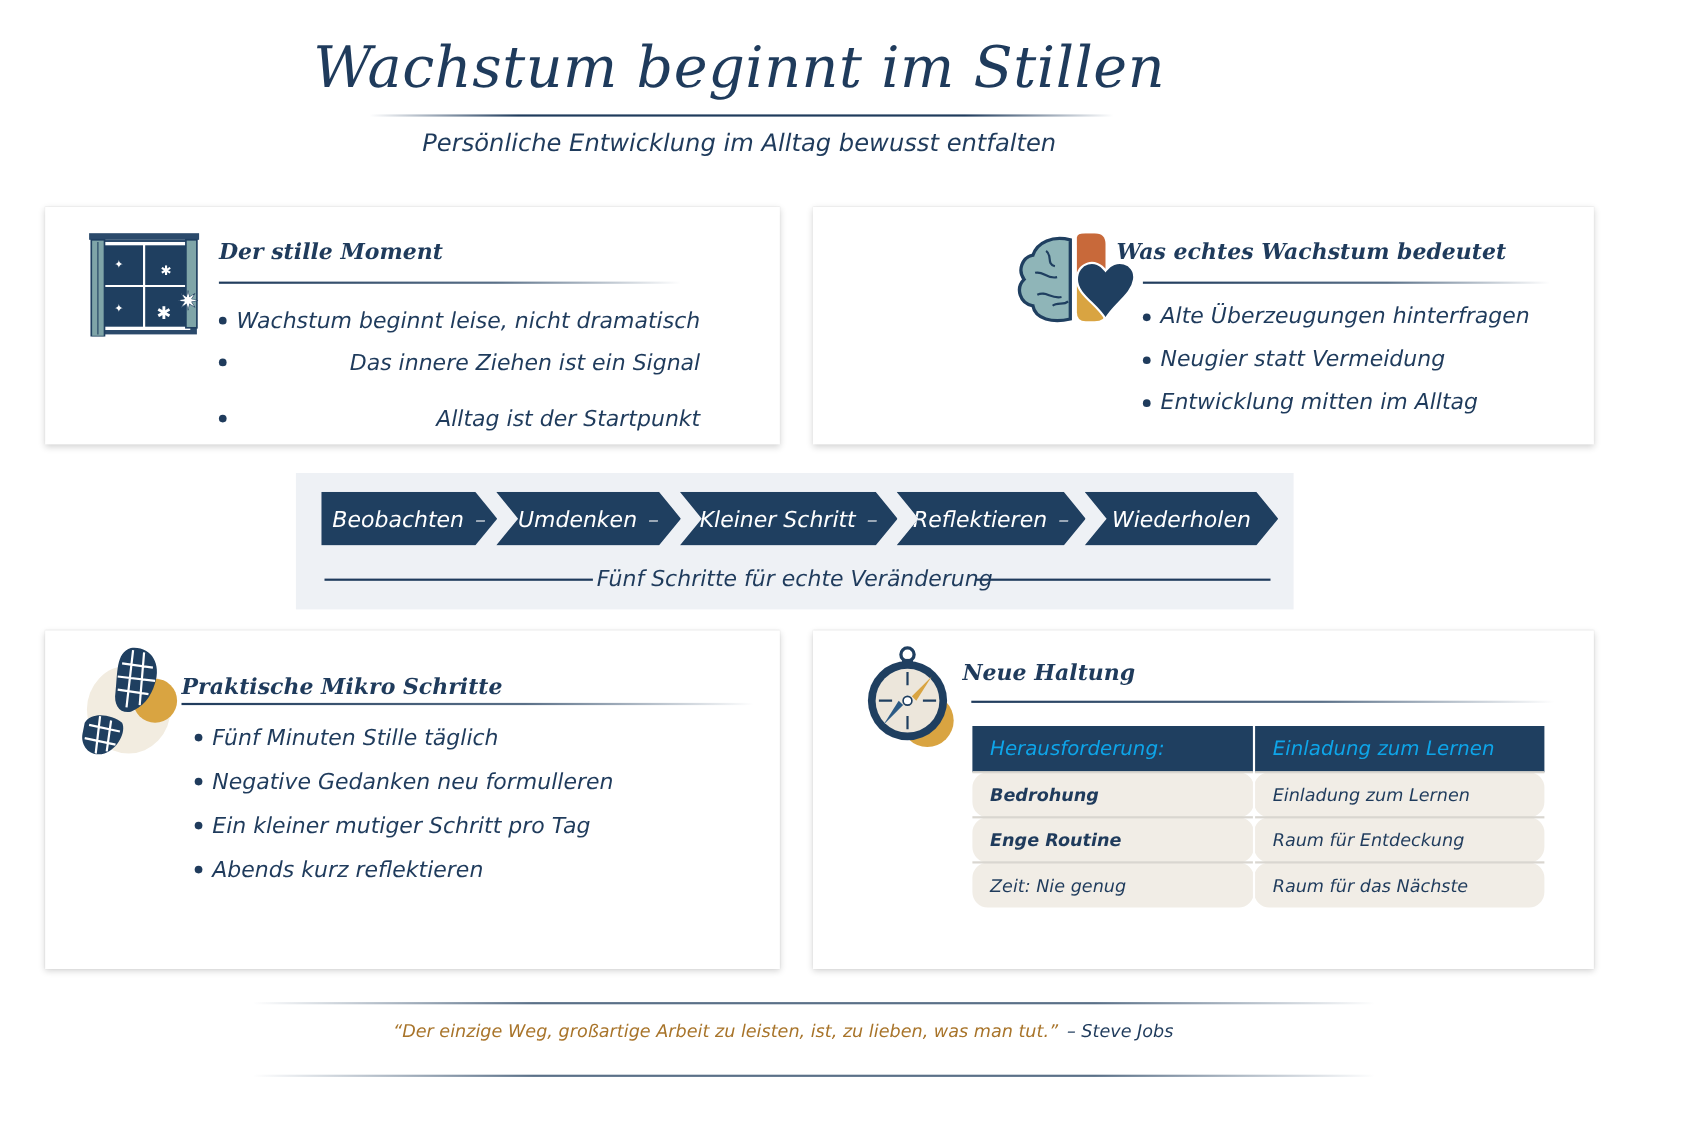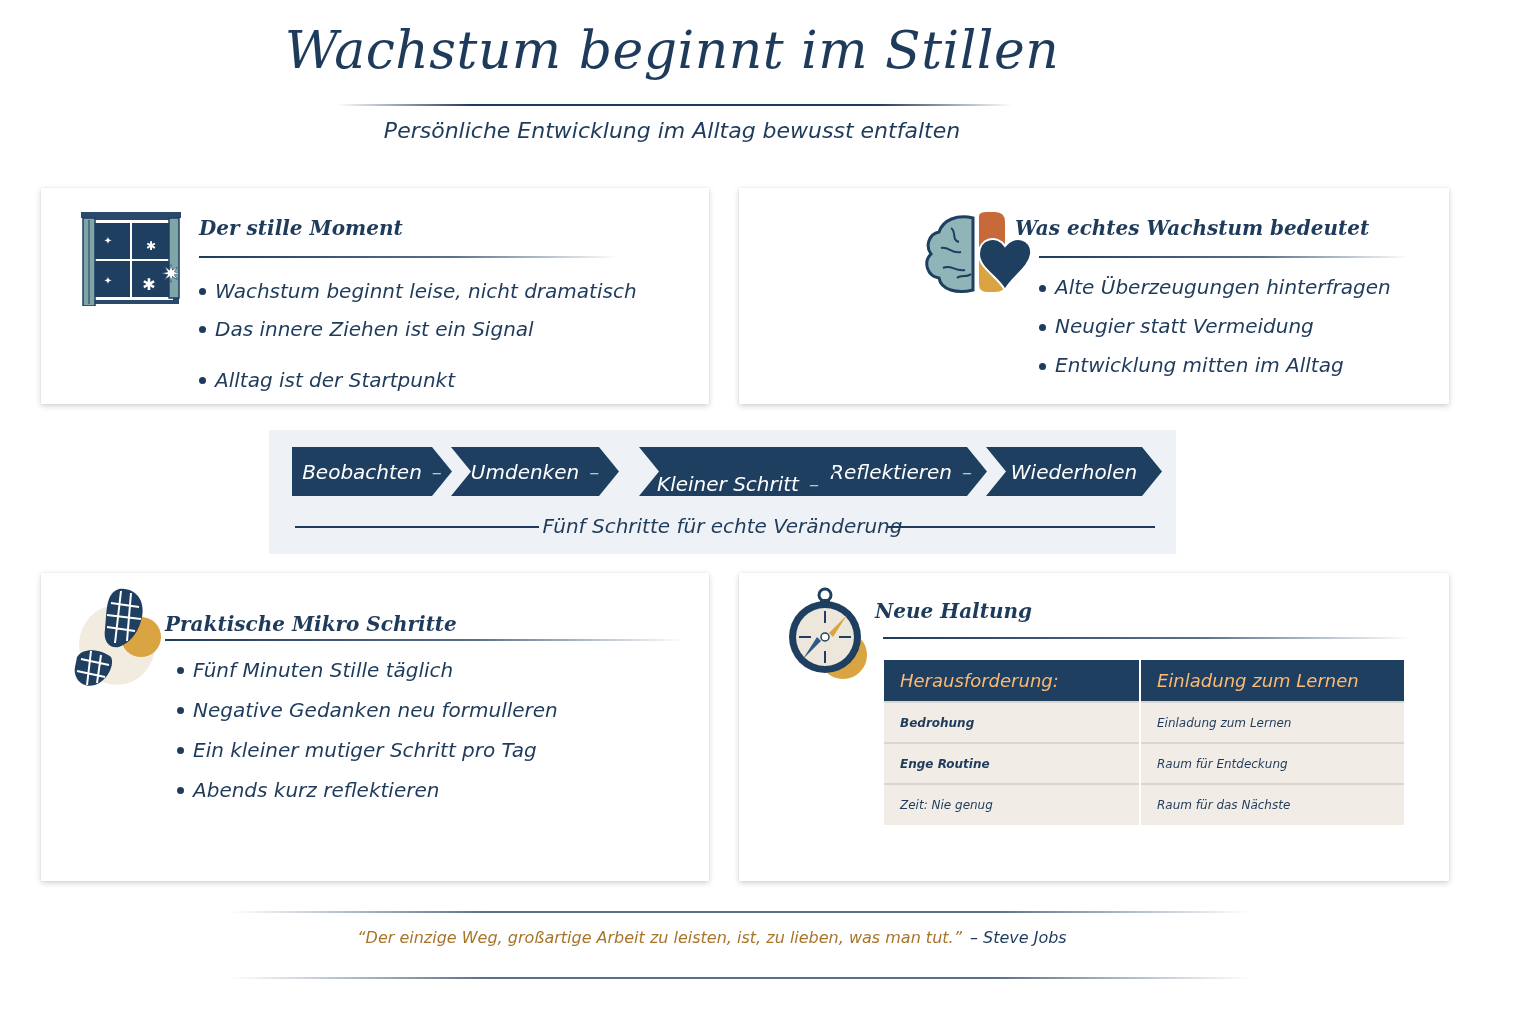--- a/index.html
+++ b/index.html
@@ -1,20 +1,20 @@
 <!DOCTYPE html>
 <html><head>
 <meta charset="utf-8">
 <style>
   * { box-sizing: border-box; margin: 0; padding: 0; }
   html, body { width: 1536px; height: 1024px; background: #ffffff; overflow: hidden; }
   body { font-family: "DejaVu Serif", serif; color: #1f3b5c; position: relative; }
 
   .title {
-    position: absolute; left: 0; width: 1344px; top: 20px; text-align: center;
+    position: absolute; left: 0; width: 1344px; top: 32px; text-align: center;
     font-family: "DejaVu Serif", serif; font-style: italic; font-size: 52px; color: #1f3b5c;
     letter-spacing: 0.5px;
   }
   .title-rule {
     position: absolute; left: 336px; width: 676px; top: 104px; height: 2px;
     background: linear-gradient(90deg, rgba(31,59,92,0) 0%, #1f3b5c 20%, #1f3b5c 80%, rgba(31,59,92,0) 100%);
   }
   .subtitle {
     position: absolute; left: 0; width: 1344px; top: 118px; text-align: center;
     font-family: "DejaVu Sans", sans-serif; font-style: italic; font-size: 22px; color: #1f3b5c;
@@ -59,28 +59,28 @@
   }
   .steps-line {
     position: absolute; top: 96px; height: 2px; background: #1f3b5c;
   }
 
   
   .haltung-table {
     position: absolute; left: 884px; top: 660px; width: 520px; border-collapse: collapse;
   }
   .haltung-table th {
-    background: #1f3f60; color: #fdba74; text-align: left; font-weight: normal;
+    background: #1f3f60; color: #0ea5e9; text-align: left; font-weight: normal;
     font-family: "DejaVu Sans", sans-serif; font-style: italic; font-size: 18px;
     height: 42px; padding: 0 16px;
   }
   .haltung-table th + th { border-left: 2px solid #ffffff; }
   .haltung-table td {
-    background: #f1ede6; color: #1f3b5c; font-family: "DejaVu Sans", sans-serif; font-size: 12px;
-    height: 41px; padding: 0 16px; border-top: 2px solid #d9d6d0;
+    background: #f1ede6; color: #1f3b5c; font-family: "DejaVu Sans", sans-serif; font-size: 16px;
+    height: 41px; padding: 0 16px; border-top: 2px solid #d9d6d0; border-radius: 14px;
   }
   .haltung-table td + td { border-left: 2px solid #ffffff; font-style: italic; }
   .haltung-table td.bold { font-weight: bold; font-style: italic; }
   .haltung-table td.plain { font-style: italic; }
 
   
   .quote-rule {
     position: absolute; left: 230px; width: 1020px; height: 2px;
     background: linear-gradient(90deg, rgba(31,59,92,0) 0%, #5a7088 25%, #5a7088 75%, rgba(31,59,92,0) 100%);
   }
@@ -111,21 +111,21 @@
     <line x1="10" y1="10" x2="10" y2="94" stroke="#1f3f60" stroke-width="1"></line>
     <rect x="90" y="8" width="10" height="80" fill="#7fa5a8" stroke="#1f3f60" stroke-width="1.5"></rect>
     <text x="29" y="34" fill="#ffffff" font-size="10" text-anchor="middle">✦</text>
     <text x="29" y="74" fill="#ffffff" font-size="10" text-anchor="middle">✦</text>
     <text x="72" y="40" fill="#ffffff" font-size="12" text-anchor="middle">✱</text>
     <text x="70" y="80" fill="#ffffff" font-size="16" text-anchor="middle">✱</text>
     <text x="92" y="72" fill="#ffffff" stroke="#1f3f60" stroke-width="0.5" font-size="24" text-anchor="middle">✷</text>
   </svg>
   <div class="card-heading" style="left:158px; top:28px;">Der stille Moment</div>
   <div class="card-rule" style="left:158px; top:68px; width:420px;"></div>
-  <ul class="bullets" style="left:158px; top:84px;">
+  <ul class="bullets" style="left:158px; top:84px;text-align:right;">
     <li style="line-height:38px;">Wachstum beginnt leise, nicht dramatisch</li>
     <li style="line-height:38px;">Das innere Ziehen ist ein Signal</li>
     <li style="line-height:38px;margin-top:13px;">Alltag ist der Startpunkt</li>
   </ul>
 </div>
 
 <div class="card" style="left:739px; top:188px; width:710px; height:216px;">
   <svg class="icon" style="left:182px; top:24px;" width="114" height="84" viewBox="0 0 114 84">
     <path d="M52 6 C36 2 22 8 18 20 C8 22 4 34 10 42 C2 50 6 64 18 66 C20 78 36 82 52 78 Z" fill="#8fb5b8" stroke="#1f3f60" stroke-width="3"></path>
     <path d="M30 16 C36 20 30 28 38 30 M20 36 C28 34 30 42 40 40 M22 56 C30 52 34 60 44 58 M36 66 C40 62 46 66 50 62" fill="none" stroke="#1f3f60" stroke-width="2"></path>
@@ -144,21 +144,21 @@
 
 <div class="steps-band">
   <div class="chevron" style="left:23px; width:160px; clip-path:polygon(0 0,140px 0,100% 50%,140px 100%,0 100%);">
     <span>Beobachten</span>
       <span class="dash">–</span>
   </div>
   <div class="chevron" style="left:182px; width:168px; clip-path:polygon(0 0,148px 0,100% 50%,148px 100%,0 100%,20px 50%);">
     <span>Umdenken</span>
       <span class="dash">–</span>
   </div>
-  <div class="chevron" style="left:370px; width:198px; clip-path:polygon(0 0,178px 0,100% 50%,178px 100%,0 100%,20px 50%);align-items:flex-end;">
+  <div class="chevron" style="left:349px; width:198px; clip-path:polygon(0 0,178px 0,100% 50%,178px 100%,0 100%,20px 50%);">
     <span>Kleiner Schritt</span>
       <span class="dash">–</span>
   </div>
   <div class="chevron" style="left:546px; width:172px; clip-path:polygon(0 0,152px 0,100% 50%,152px 100%,0 100%,20px 50%);">
     <span>Reflektieren</span>
       <span class="dash">–</span>
   </div>
   <div class="chevron" style="left:717px; width:176px; clip-path:polygon(0 0,156px 0,100% 50%,156px 100%,0 100%,20px 50%);">
     <span>Wiederholen</span>
   </div>

